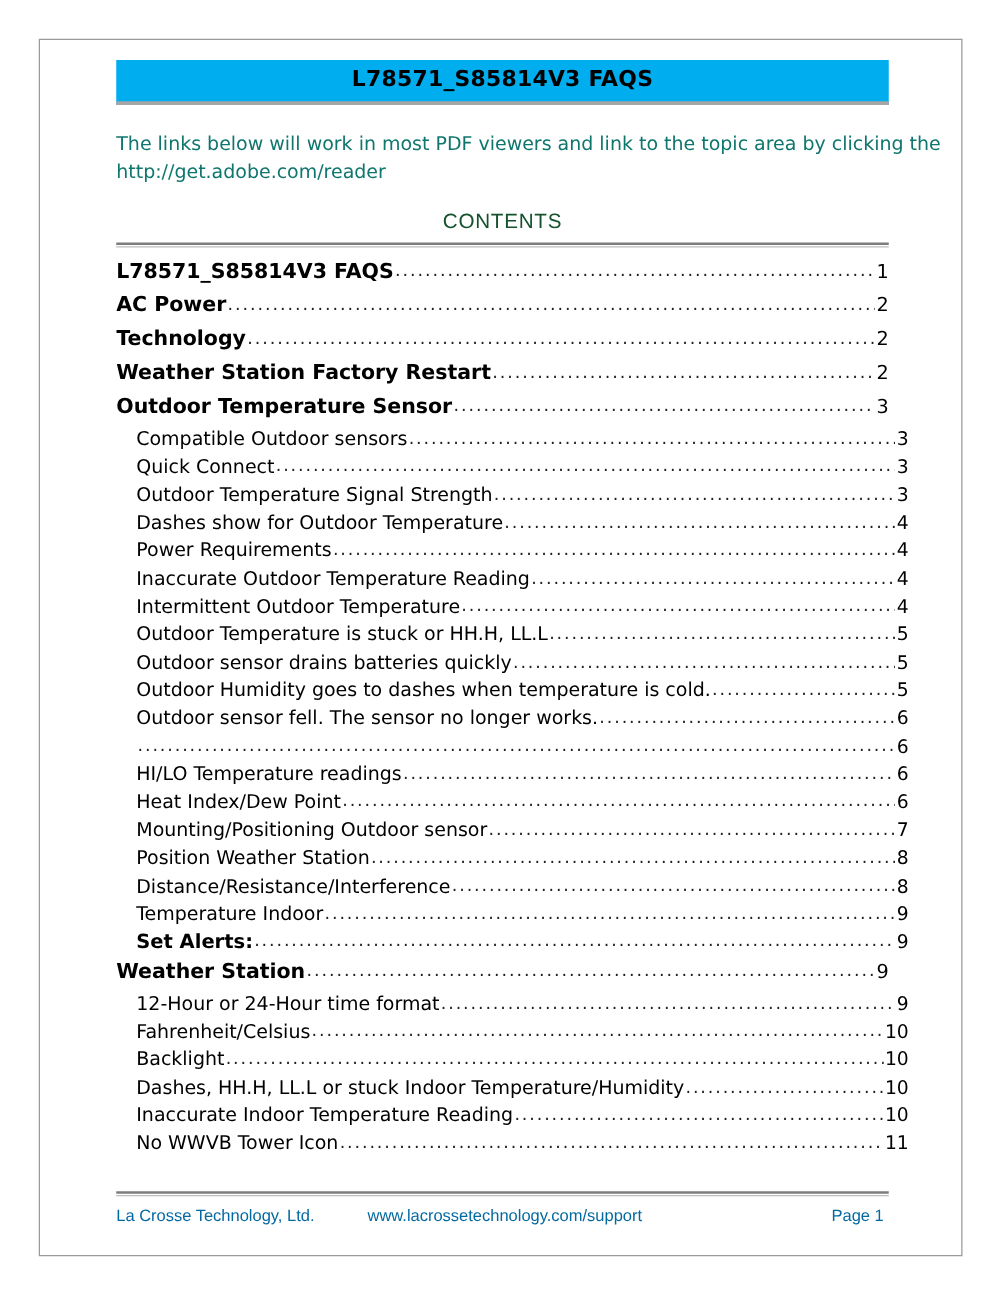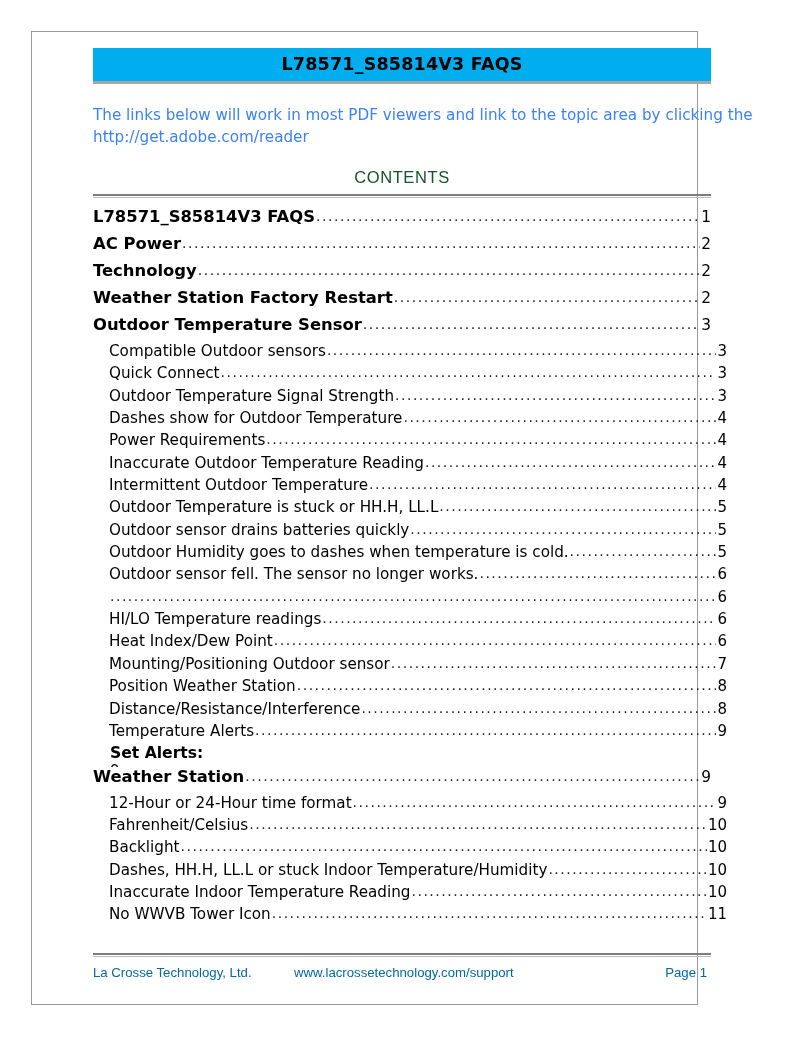--- a/index.html
+++ b/index.html
@@ -14,21 +14,21 @@
     -webkit-font-smoothing: antialiased;
     overflow: hidden;
     position: relative;
   }
 
   
   #page-sheet {
     position: absolute;
     left: 31px;
     top: 31px;
-    width: 667px;
+    width: 739px;
     height: 974px;
     border: 1px solid #9a9a9a;
     background: #ffffff;
     box-sizing: border-box;
   }
 
   
   #content {
     position: absolute;
     left: 61px;   
@@ -51,21 +51,21 @@
     color: #000000;
     letter-spacing: 0.2px;
   }
 
   
   #intro {
     margin-top: 21px;
     font-family: "DejaVu Sans", "Liberation Sans", sans-serif;
     font-size: 15.2px;
     line-height: 21.5px;
-    color: #3b82f6;
+    color: #0f766e;
   }
   #intro .line { display: block; white-space: nowrap; }
 
   
   #contents-heading {
     margin-top: 20px;
     text-align: center;
     font-family: "Liberation Sans", "DejaVu Sans", sans-serif;
     font-size: 16.5px;
     color: #14532d;
@@ -121,21 +121,21 @@
   .toc-row.lvl2 {
     font-size: 15.2px;
     font-weight: normal;
     height: 22.35px;
     padding-left: 16px;
   }
   .toc-row.lvl2 .leader { letter-spacing: 1.5px; }
   .toc-row.lvl2 .pageno { font-size: 15px; }
 
   
-  .toc-row.lvl2.bold { font-weight: bold; font-size: 15.6px; flex-direction: column; }
+  .toc-row.lvl2.bold { font-weight: bold; font-size: 15.6px; }
   .toc-row.lvl2.bold .leader { font-weight: normal; }
   .toc-row.lvl2.bold .pageno { font-weight: normal; }
 
   
   #footer {
     position: absolute;
     left: 61px;
     width: 618px;
     top: 921px;
   }
@@ -280,21 +280,21 @@
           <span class="label">Position Weather Station</span>
           <span class="leader">.................................................................................................................................................................</span>
           <span class="pageno">8</span>
         </div>
         <div class="toc-row lvl2">
           <span class="label">Distance/Resistance/Interference</span>
           <span class="leader">.................................................................................................................................................................</span>
           <span class="pageno">8</span>
         </div>
         <div class="toc-row lvl2">
-          <span class="label">Temperature Alerts</span>
+          <span class="label">Temperature Indoor</span>
           <span class="leader">.................................................................................................................................................................</span>
           <span class="pageno">9</span>
         </div>
         <div class="toc-row lvl2 bold">
           <span class="label">Set Alerts:</span>
           <span class="leader">.................................................................................................................................................................</span>
           <span class="pageno">9</span>
         </div>
         <div class="toc-row lvl1">
           <span class="label">Weather Station</span>

